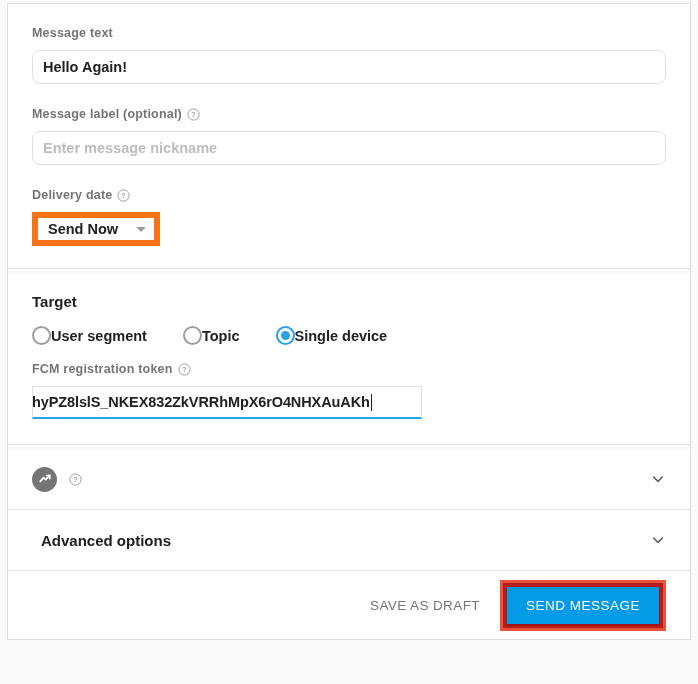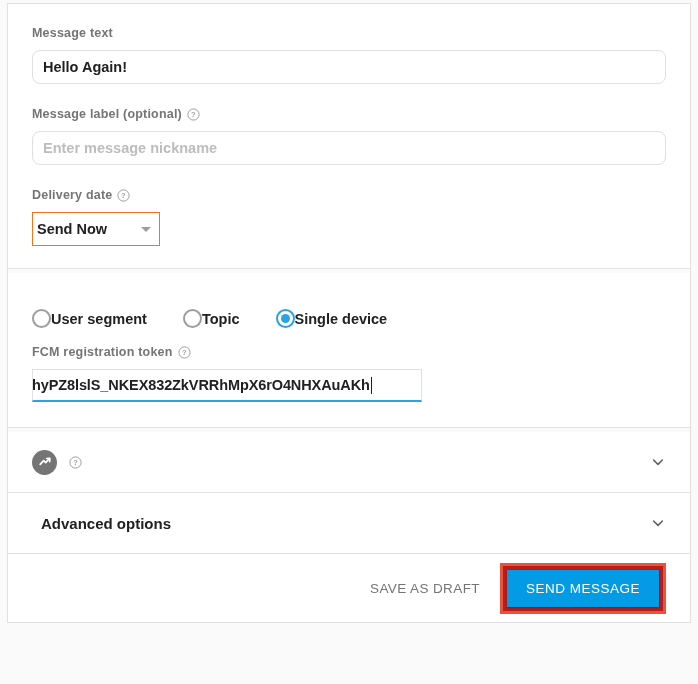--- a/index.html
+++ b/index.html
@@ -91,25 +91,25 @@
   .text-input::placeholder {
     color: #bdbdbd;
     font-weight: bold;
   }
 
   
   .select-box {
     width: 128px;
     height: 34px;
     box-sizing: border-box;
-    border: 1px solid #f97316;
+    border: 6px solid #f97316;
     background: #fff;
     display: flex;
     align-items: center;
-    padding: 0 8px 0 4px;
+    padding: 0 8px 0 10px;
     cursor: pointer;
   }
   .select-value {
     font-size: 14.5px;
     font-weight: bold;
     color: #212121;
     flex: 1;
   }
   .caret-down {
     width: 0; height: 0;
@@ -312,20 +312,21 @@
         <span class="caret-down"></span>
       </div>
 
     </div>
 
     <div class="divider"></div>
     <div class="divider-gap"></div>
 
     <div class="section" style="padding-top:20px; padding-bottom:25px;">
 
+      <div class="target-title">Target</div>
 
       <div style="height:16px;"></div>
 
       <div class="radio-row">
         <div class="radio-opt" style="margin-right:36px;">
           <span class="radio-circle"></span>
           <span class="radio-label">User segment</span>
         </div>
         <div class="radio-opt" style="margin-right:36px;">
           <span class="radio-circle"></span>

